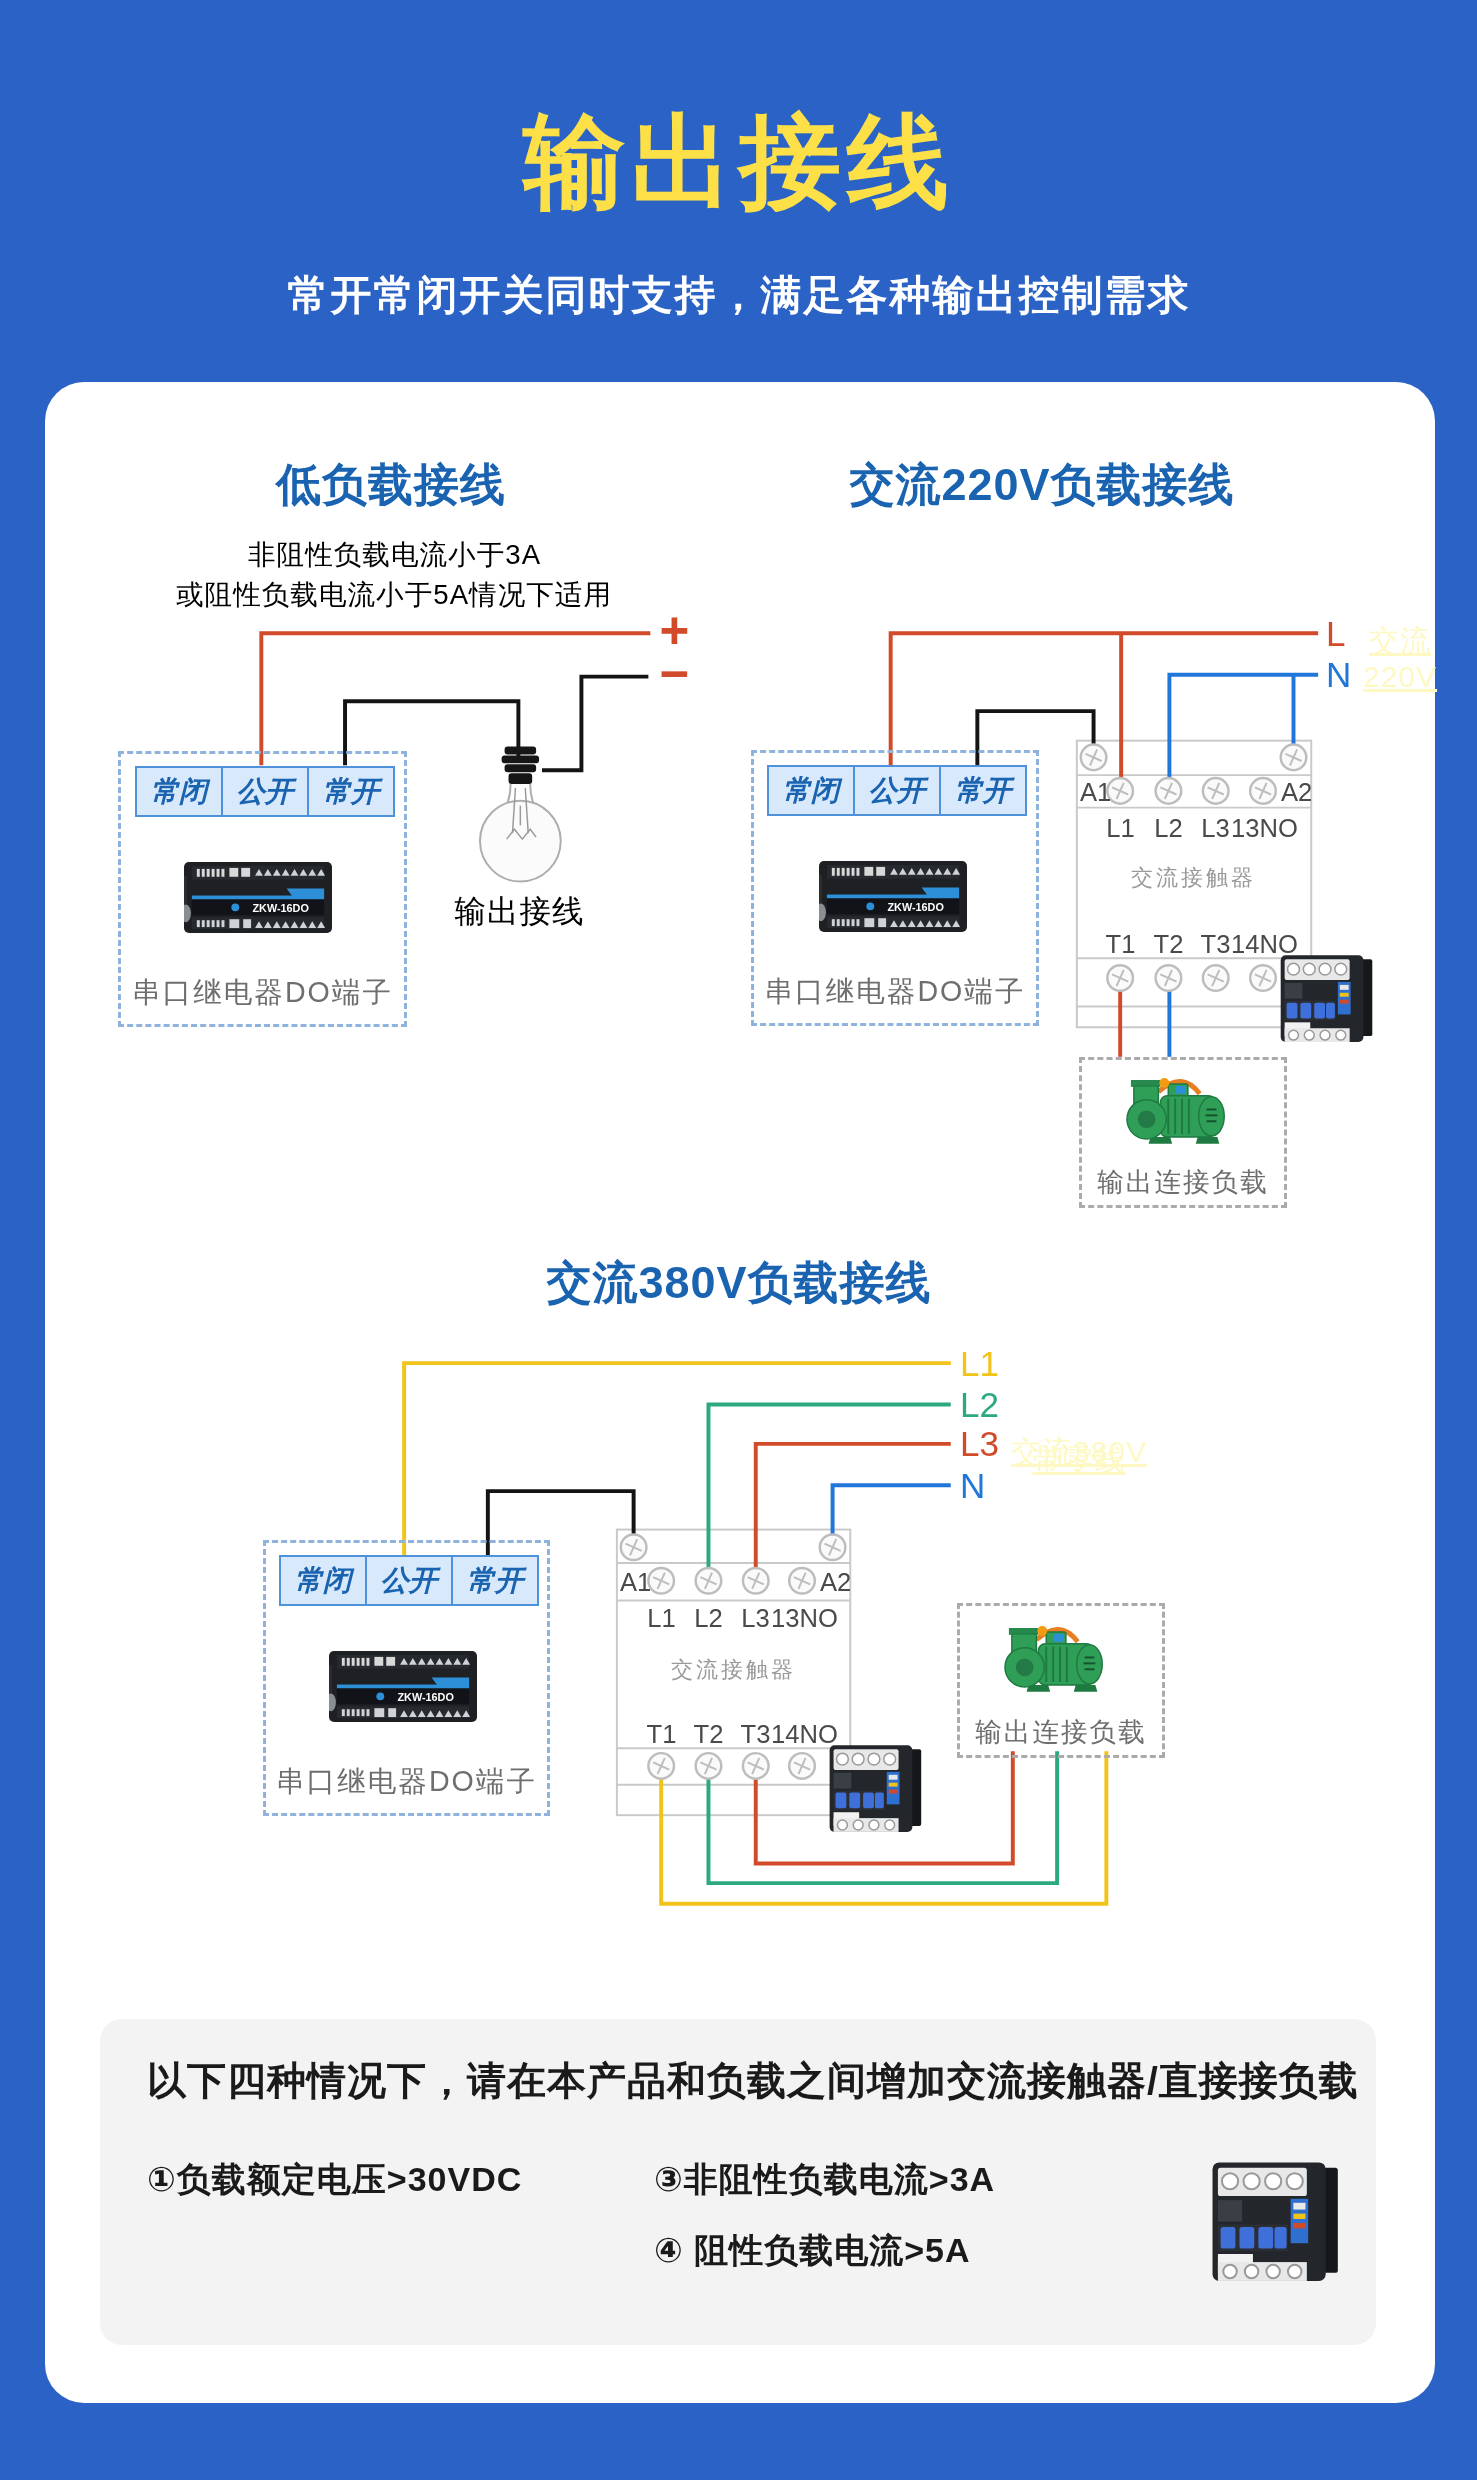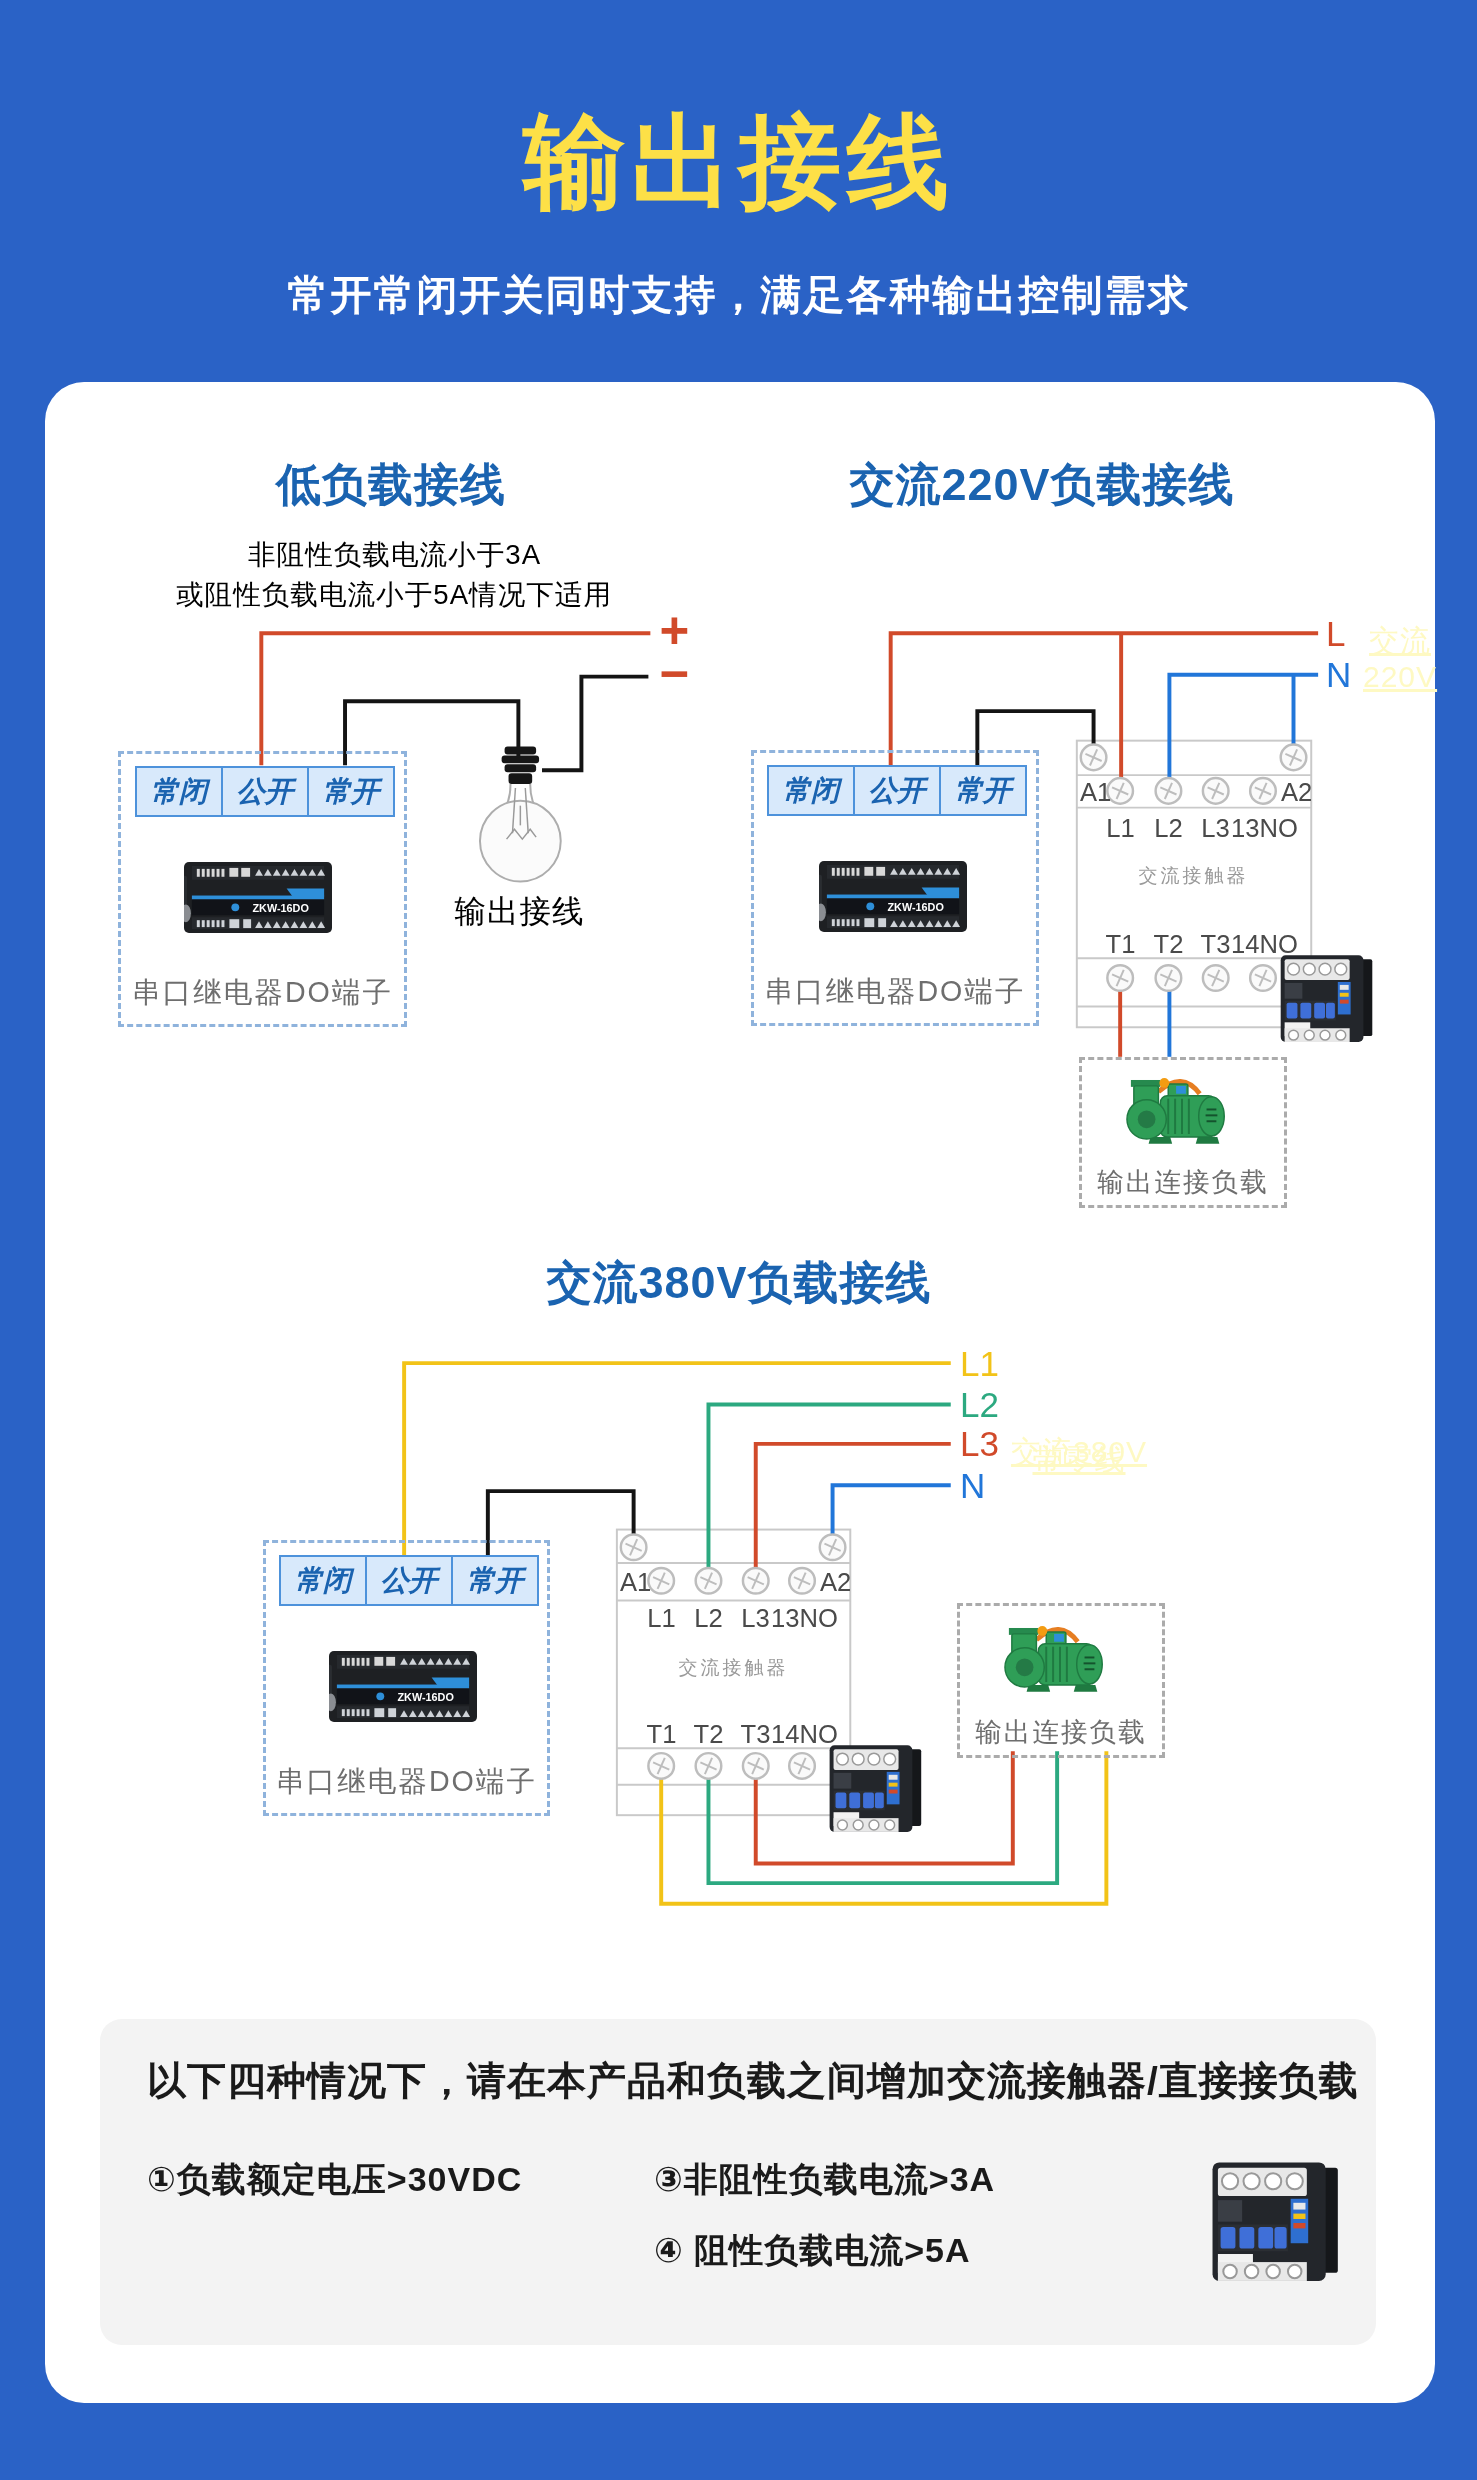--- a/index.html
+++ b/index.html
@@ -16,21 +16,21 @@
   .relay-box{border:3px dashed #8FB3DC;background:transparent;}
   .load-box{border:3px dashed #ABABAB;background:transparent;}
   .term-strip{display:flex;border:2px solid #4D92DB;background:#D8E9FB;}
   .term-cell{width:84px;height:47px;display:flex;align-items:center;justify-content:center;
              font-size:28.6px;font-weight:600;color:#1A63B0;font-style:italic;}
   .term-cell + .term-cell{border-left:2px solid #4D92DB;}
   .relay-label{left:0;top:219px;width:100%;text-align:center;font-size:28.6px;color:#6e6e6e;letter-spacing:2px;}
   .load-label{left:0;top:104px;width:100%;text-align:center;font-size:26.6px;color:#6e6e6e;letter-spacing:2px;}
   .ct-lbl{font-size:25.6px;color:#4a4a4a;width:69px;text-align:center;}
   .ct-ae{font-size:25.6px;color:#4a4a4a;}
-  .ct-name{font-size:19px;color:#9a9a9a;letter-spacing:3px;text-align:center;}
+  .ct-name{font-size:22px;color:#9a9a9a;letter-spacing:3px;text-align:center;}
   .sign{font-size:51px;font-weight:700;color:#D14A2A;width:51px;text-align:center;line-height:51px;}
   .phase-lbl{font-size:35px;font-weight:500;line-height:41px;}
   .supply{font-size:30px;color:#fef9c3;letter-spacing:1px;text-decoration:underline;}
   .notice{left:100px;top:2019px;width:1276px;height:326px;background:#F3F3F3;border-radius:21.7px;}
   .notice-heading{left:47px;top:35px;font-size:39px;font-weight:700;color:#1a1a1a;letter-spacing:1px;}
   .notice-item{font-size:34px;font-weight:700;color:#1a1a1a;letter-spacing:1px;}
 </style>
 </head>
 <body>
 

